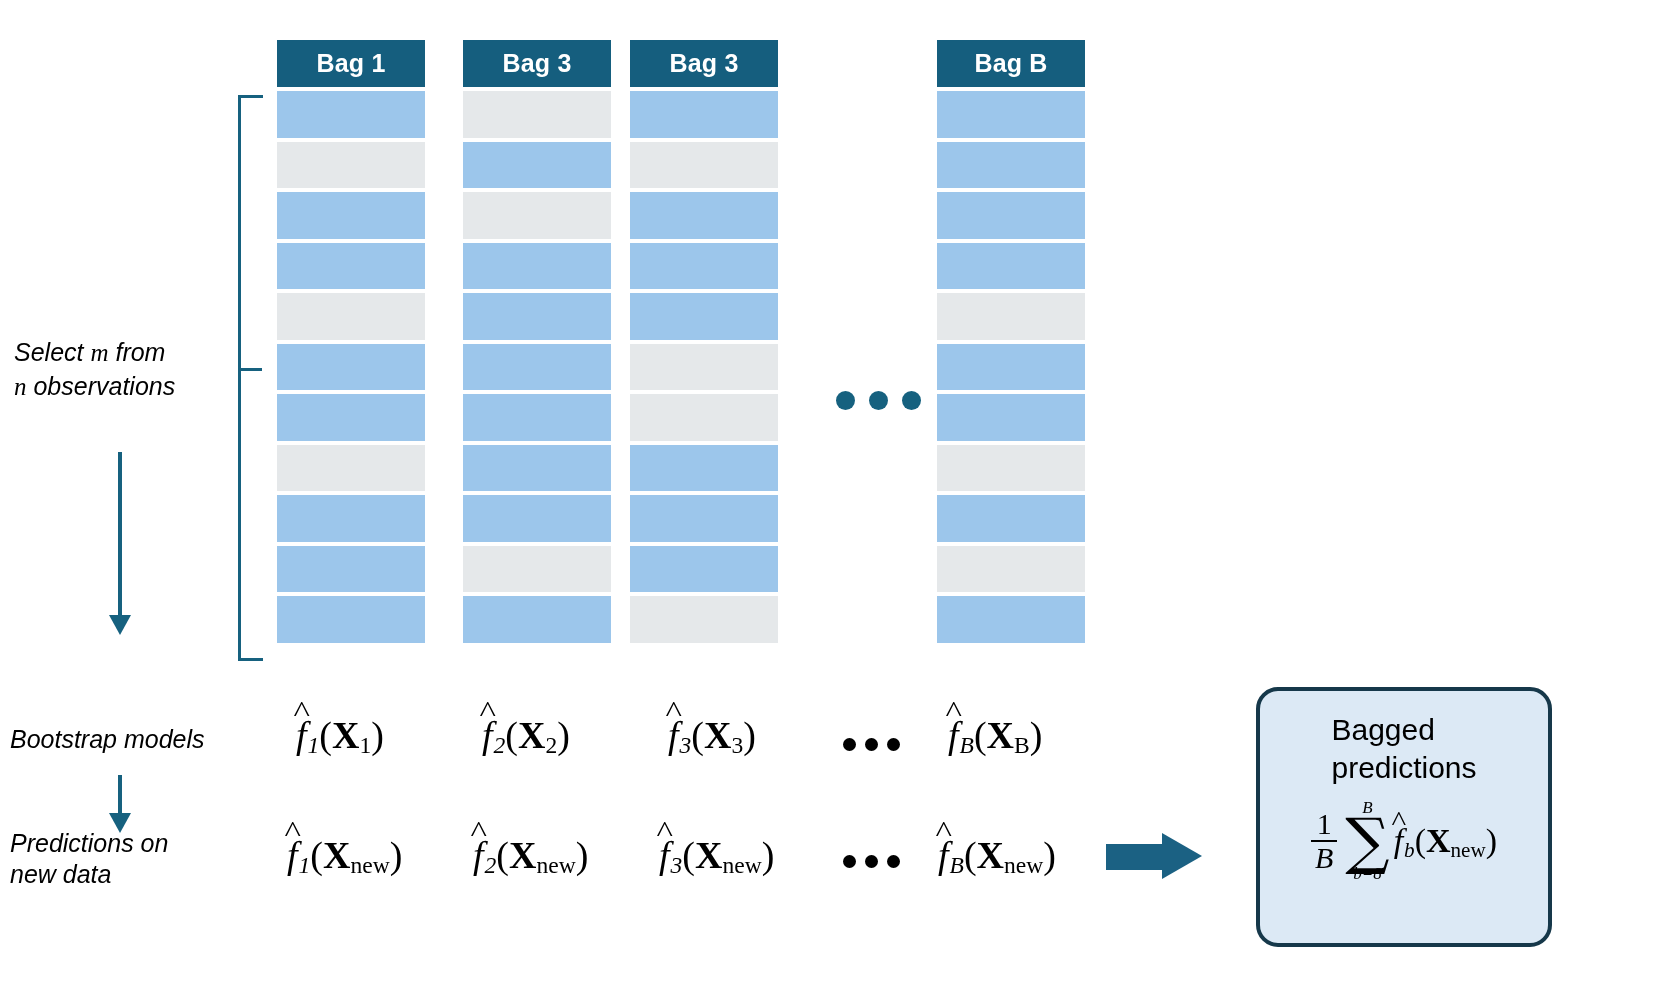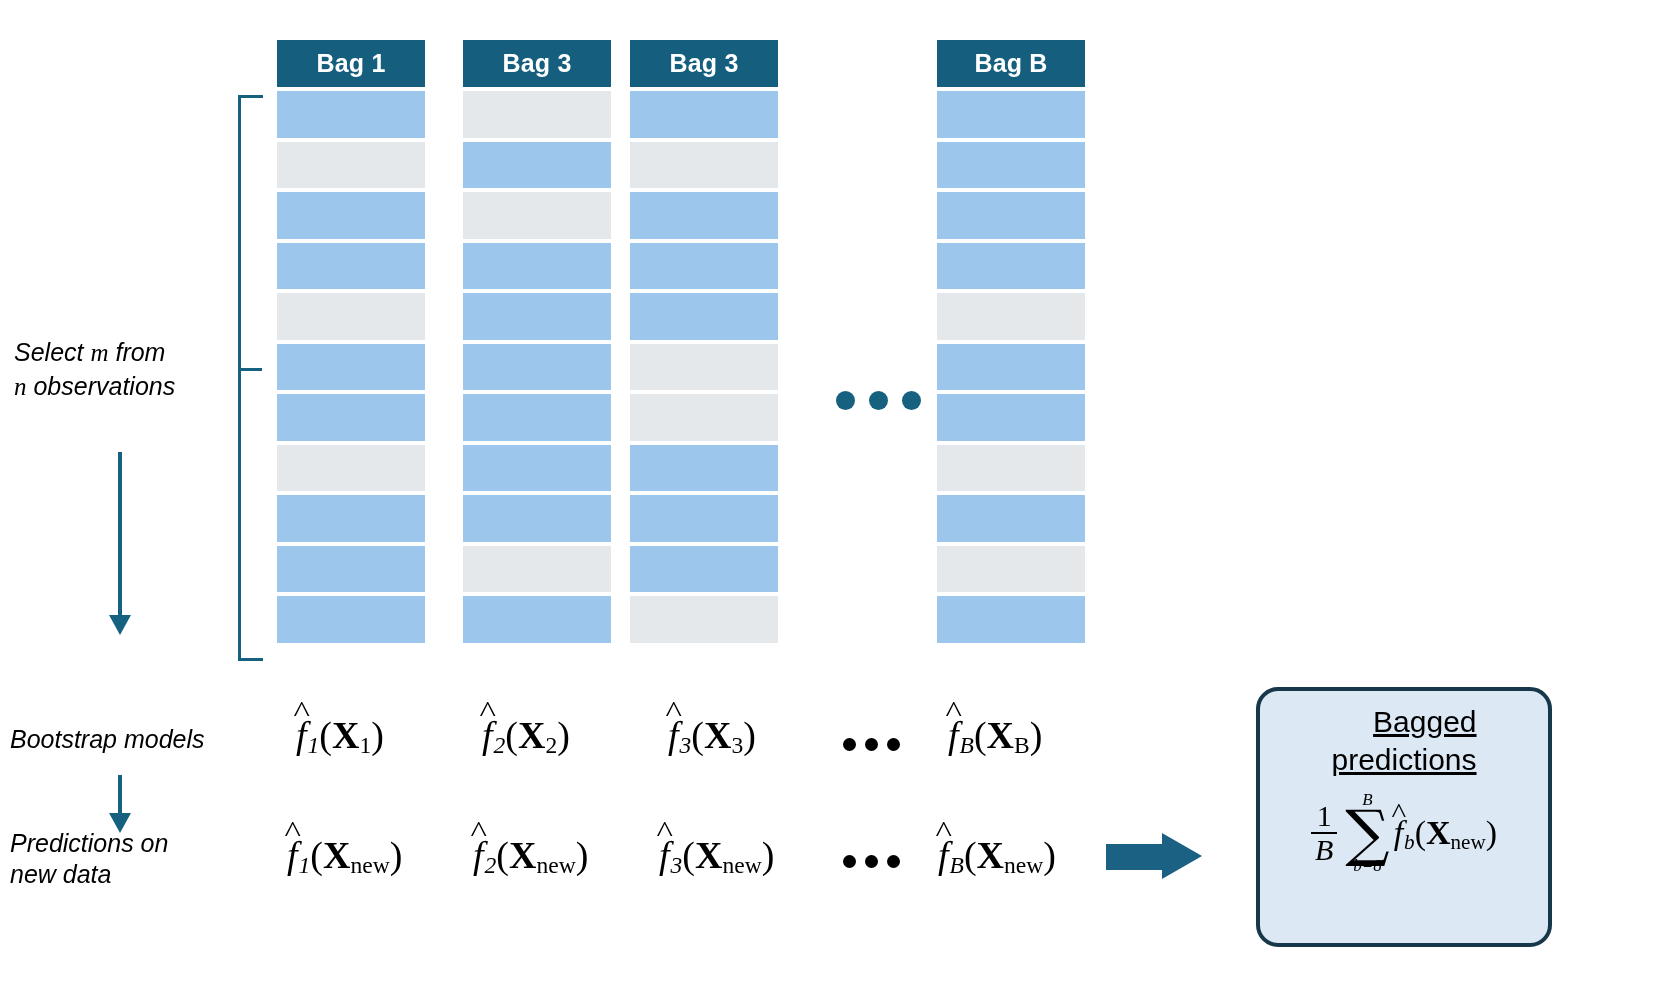--- a/index.html
+++ b/index.html
@@ -60,21 +60,21 @@
   .bigarrow{position:absolute;left:1106px;top:833px;width:96px;height:46px;}
   .bigarrow .tail{position:absolute;left:0;top:11px;width:58px;height:26px;background:#1B6183;}
   .bigarrow .tip{position:absolute;left:56px;top:0;width:0;height:0;
                  border-top:23px solid transparent;border-bottom:23px solid transparent;
                  border-left:40px solid #1B6183;}
 
   
   .bagbox{position:absolute;left:1256px;top:687px;width:288px;height:252px;
           background:#DCE9F5;border:4px solid #16384A;border-radius:22px;
           display:flex;flex-direction:column;align-items:center;}
-  .bagbox .title{margin-top:12px;font-size:30px;line-height:1.25;text-align:right;text-decoration:underline;}
+  .bagbox .title{margin-top:20px;font-size:30px;line-height:1.25;text-align:left;}
   .formula{margin-top:14px;font-family:"Liberation Serif",serif;font-size:34px;
            display:flex;align-items:center;justify-content:center;}
   .frac{display:inline-flex;flex-direction:column;align-items:center;
         font-size:30px;line-height:1.05;margin-right:4px;}
   .frac .num{padding:0 4px;}
   .frac .bar{width:100%;height:2px;background:#000;}
   .frac .den{padding:0 4px;font-style:italic;}
   .sigma{display:inline-flex;flex-direction:column;align-items:center;
          line-height:.95;margin:0 4px;}
   .sigma .lim{font-size:17px;font-style:italic;}

